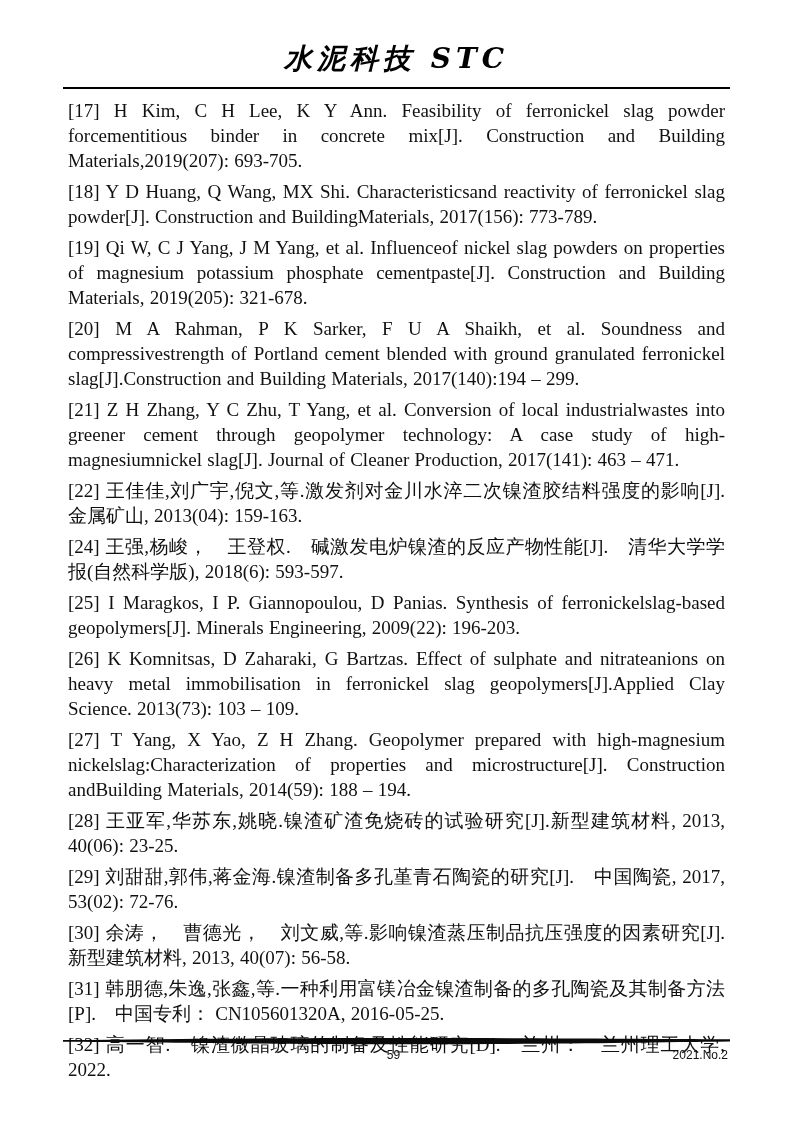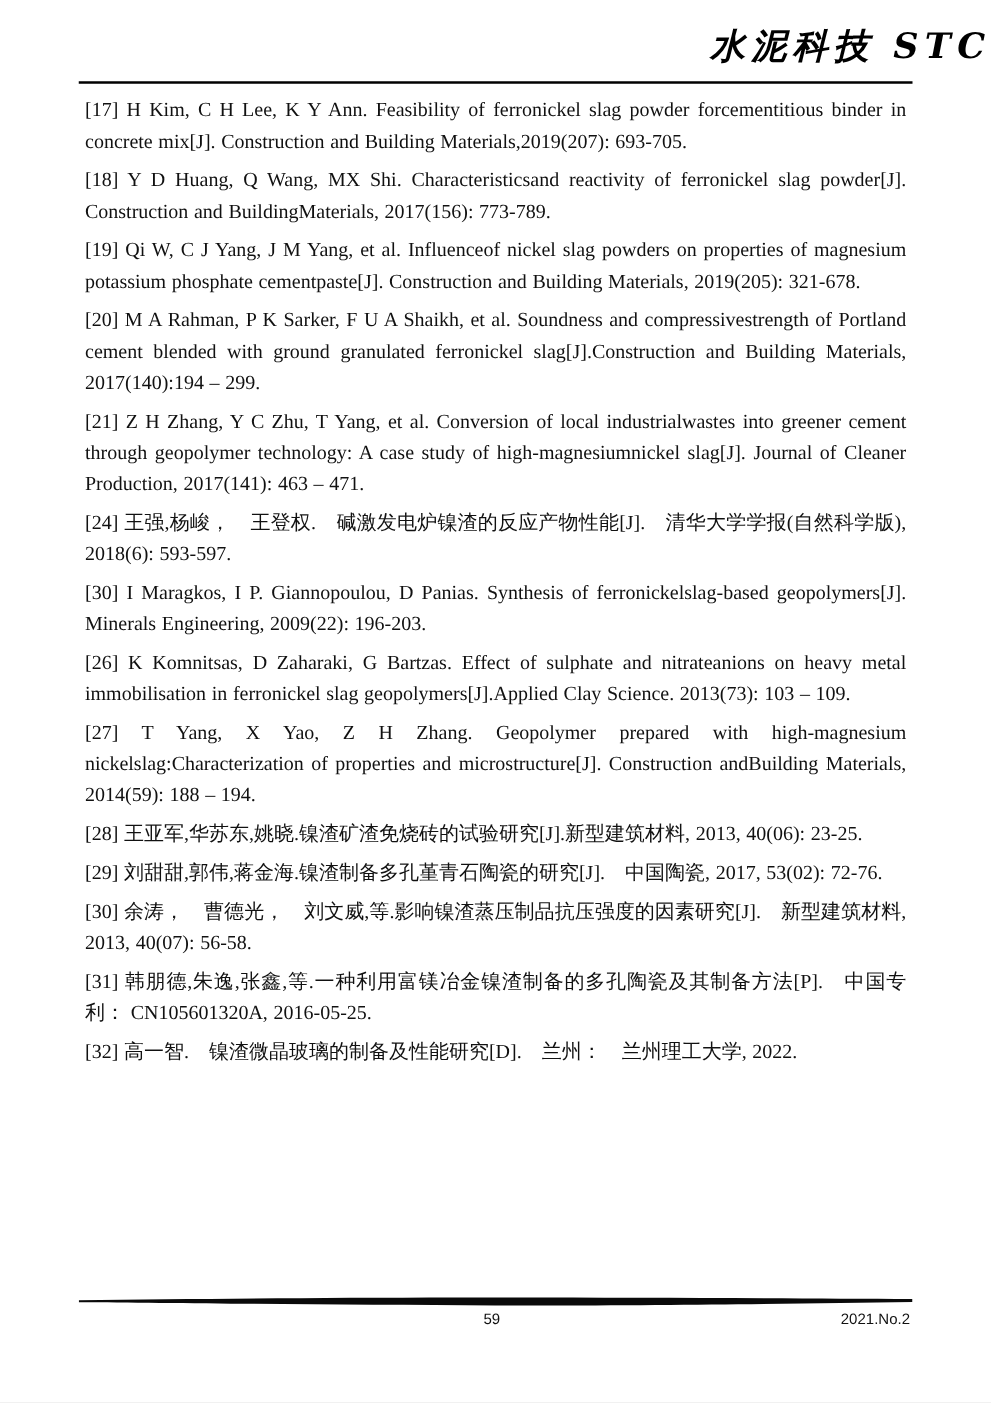--- a/index.html
+++ b/index.html
@@ -11,43 +11,43 @@
     position: relative;
     width: 793px;
     height: 1122px;
     background: #ffffff;
     margin: 0 auto;
     overflow: hidden;
     font-family: "Liberation Serif", "DejaVu Serif", serif;
     color: #111111;
   }
   .header {
-    padding-top: 20px;
-    text-align: right;
+    padding-top: 42px;
+    text-align: center;
   }
   .journal-title {
     font-family: "DejaVu Serif", serif;
     font-size: 28px;
     font-weight: bold;
     font-style: italic;
     letter-spacing: 5px;
     line-height: 34px;
     color: #000000;
   }
   .header-rule {
     height: 2px;
     background: #000000;
     margin: 11px 63px 0 63px;
   }
   .refs {
     margin: 9px 68px 0 68px;
   }
   .ref {
     margin: 0 0 6px 0;
-    font-size: 16px;
+    font-size: 19px;
     line-height: 25px;
     text-align: justify;
     text-justify: inter-word;
     word-spacing: 0.5px;
   }
   .footer {
     position: absolute;
     left: 63px;
     right: 63px;
     top: 1037px;
@@ -87,22 +87,23 @@
   </div>
 
   <div class="header-rule"></div>
 
   <div class="refs">
     <p class="ref">[17] H Kim, C H Lee, K Y Ann. Feasibility of ferronickel slag powder forcementitious binder in concrete mix[J]. Construction and Building Materials,2019(207): 693-705.</p>
     <p class="ref">[18] Y D Huang, Q Wang, MX Shi. Characteristicsand reactivity of ferronickel slag powder[J]. Construction and BuildingMaterials, 2017(156): 773-789.</p>
     <p class="ref">[19] Qi W, C J Yang, J M Yang, et al. Influenceof nickel slag powders on properties of magnesium potassium phosphate cementpaste[J]. Construction and Building Materials, 2019(205): 321-678.</p>
     <p class="ref">[20] M A Rahman, P K Sarker, F U A Shaikh, et al. Soundness and compressivestrength of Portland cement blended with ground granulated ferronickel slag[J].Construction and Building Materials, 2017(140):194 – 299.</p>
     <p class="ref">[21] Z H Zhang, Y C Zhu, T Yang, et al. Conversion of local industrialwastes into greener cement through geopolymer technology: A case study of high-magnesiumnickel slag[J]. Journal of Cleaner Production, 2017(141): 463 – 471.</p>
+    <p class="ref">[22] 王佳佳,刘广宇,倪文,等.激发剂对金川水淬二次镍渣胶结料强度的影响[J].　金属矿山, 2013(04): 159-163.</p>
     <p class="ref">[24] 王强,杨峻，　王登权.　碱激发电炉镍渣的反应产物性能[J].　清华大学学报(自然科学版), 2018(6): 593-597.</p>
-    <p class="ref">[30] I Maragkos, I P. Giannopoulou, D Panias. Synthesis of ferronickelslag-based geopolymers[J]. Minerals Engineering, 2009(22): 196-203.</p>
+    <p class="ref">[25] I Maragkos, I P. Giannopoulou, D Panias. Synthesis of ferronickelslag-based geopolymers[J]. Minerals Engineering, 2009(22): 196-203.</p>
     <p class="ref">[26] K Komnitsas, D Zaharaki, G Bartzas. Effect of sulphate and nitrateanions on heavy metal immobilisation in ferronickel slag geopolymers[J].Applied Clay Science. 2013(73): 103 – 109.</p>
     <p class="ref">[27] T Yang, X Yao, Z H Zhang. Geopolymer prepared with high-magnesium nickelslag:Characterization of properties and microstructure[J]. Construction andBuilding Materials, 2014(59): 188 – 194.</p>
     <p class="ref">[28] 王亚军,华苏东,姚晓.镍渣矿渣免烧砖的试验研究[J].新型建筑材料, 2013, 40(06): 23-25.</p>
     <p class="ref">[29] 刘甜甜,郭伟,蒋金海.镍渣制备多孔堇青石陶瓷的研究[J].　中国陶瓷, 2017, 53(02): 72-76.</p>
     <p class="ref">[30] 余涛，　曹德光，　刘文威,等.影响镍渣蒸压制品抗压强度的因素研究[J].　新型建筑材料, 2013, 40(07): 56-58.</p>
     <p class="ref">[31] 韩朋德,朱逸,张鑫,等.一种利用富镁冶金镍渣制备的多孔陶瓷及其制备方法[P].　中国专利： CN105601320A, 2016-05-25.</p>
     <p class="ref">[32] 高一智.　镍渣微晶玻璃的制备及性能研究[D].　兰州：　兰州理工大学, 2022.</p>
   </div>
 
   <div class="footer">

